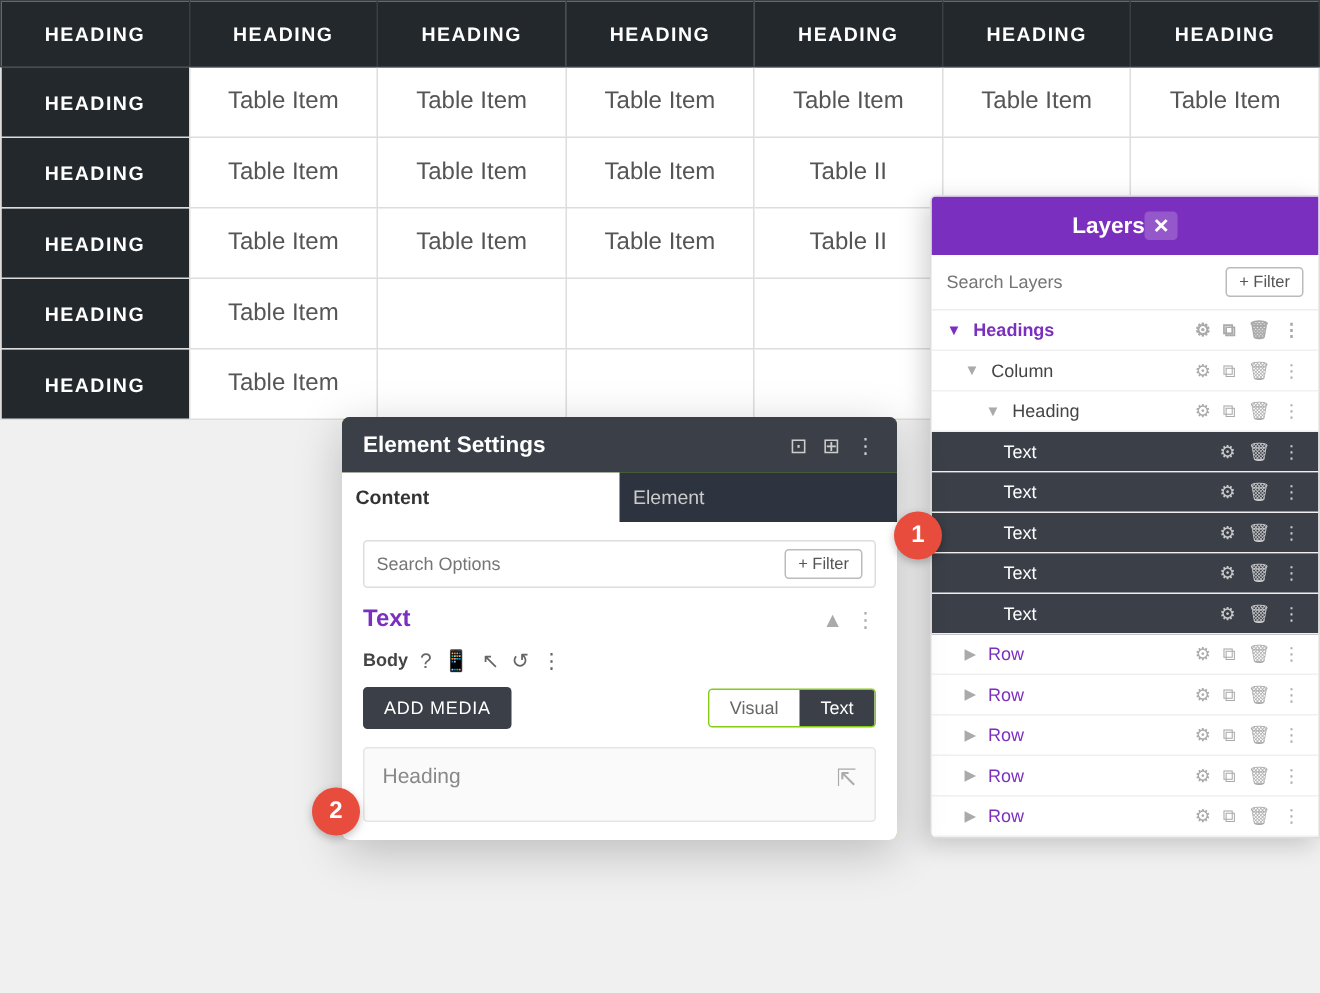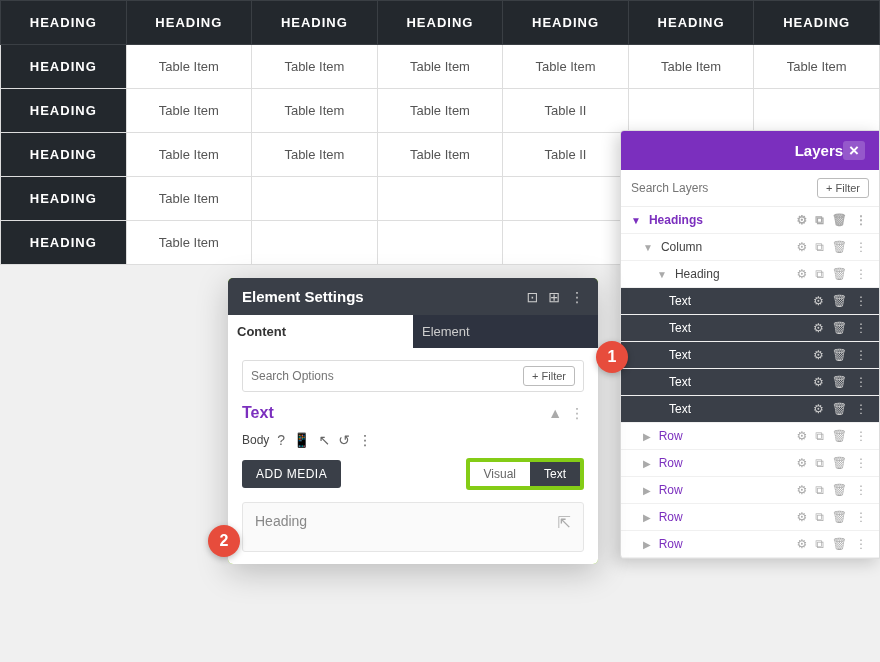--- a/index.html
+++ b/index.html
@@ -21,21 +21,21 @@
       font-size: 13px;
       font-weight: 700;
       letter-spacing: 1px;
       padding: 14px 10px;
       border: 1px solid #3a3f44;
       text-align: center;
     }
     td {
       background: #fff;
       color: #555;
-      font-size: 13px;
+      font-size: 16px;
       padding: 14px 10px;
       border: 1px solid #ddd;
       text-align: center;
     }
     td.heading-cell {
       background: #23282d;
       color: #fff;
       font-weight: 700;
       font-size: 13px;
       letter-spacing: 1px;
@@ -53,21 +53,21 @@
       border-radius: 4px 0 0 4px;
       box-shadow: -4px 4px 16px rgba(0,0,0,0.18);
       z-index: 100;
       overflow: hidden;
     }
     .layers-header {
       background: #7b2fbe;
       color: #fff;
       display: flex;
       align-items: center;
-      justify-content: flex-end;
+      justify-content: center;
       padding: 10px 14px;
       font-size: 15px;
       font-weight: 600;
     }
     .layers-close {
       cursor: pointer;
       font-size: 17px;
       line-height: 1;
       color: #fff;
       background: rgba(255,255,255,0.2);
@@ -247,42 +247,42 @@
     }
     .es-toolbar {
       display: flex;
       align-items: center;
       gap: 8px;
       margin-bottom: 10px;
     }
     .es-toolbar-label {
       font-size: 12px;
       color: #444;
-      font-weight: 400;
+      font-weight: 700;
     }
     .es-toolbar-icon {
       font-size: 14px;
       color: #666;
       cursor: pointer;
     }
     .es-add-media-btn {
       background: #3a3f48;
       color: #fff;
       border: none;
       border-radius: 3px;
       padding: 7px 14px;
       font-size: 12px;
       font-weight: 400;
       cursor: pointer;
       letter-spacing: 0.5px;
     }
     .es-view-tabs {
       display: flex;
       margin-left: auto;
-      border: 4px solid #84cc16;
+      border: 1px solid #84cc16;
       border-radius: 3px;
       overflow: hidden;
     }
     .es-view-tab {
       padding: 5px 14px;
       font-size: 12px;
       color: #666;
       cursor: pointer;
       background: #fff;
     }

